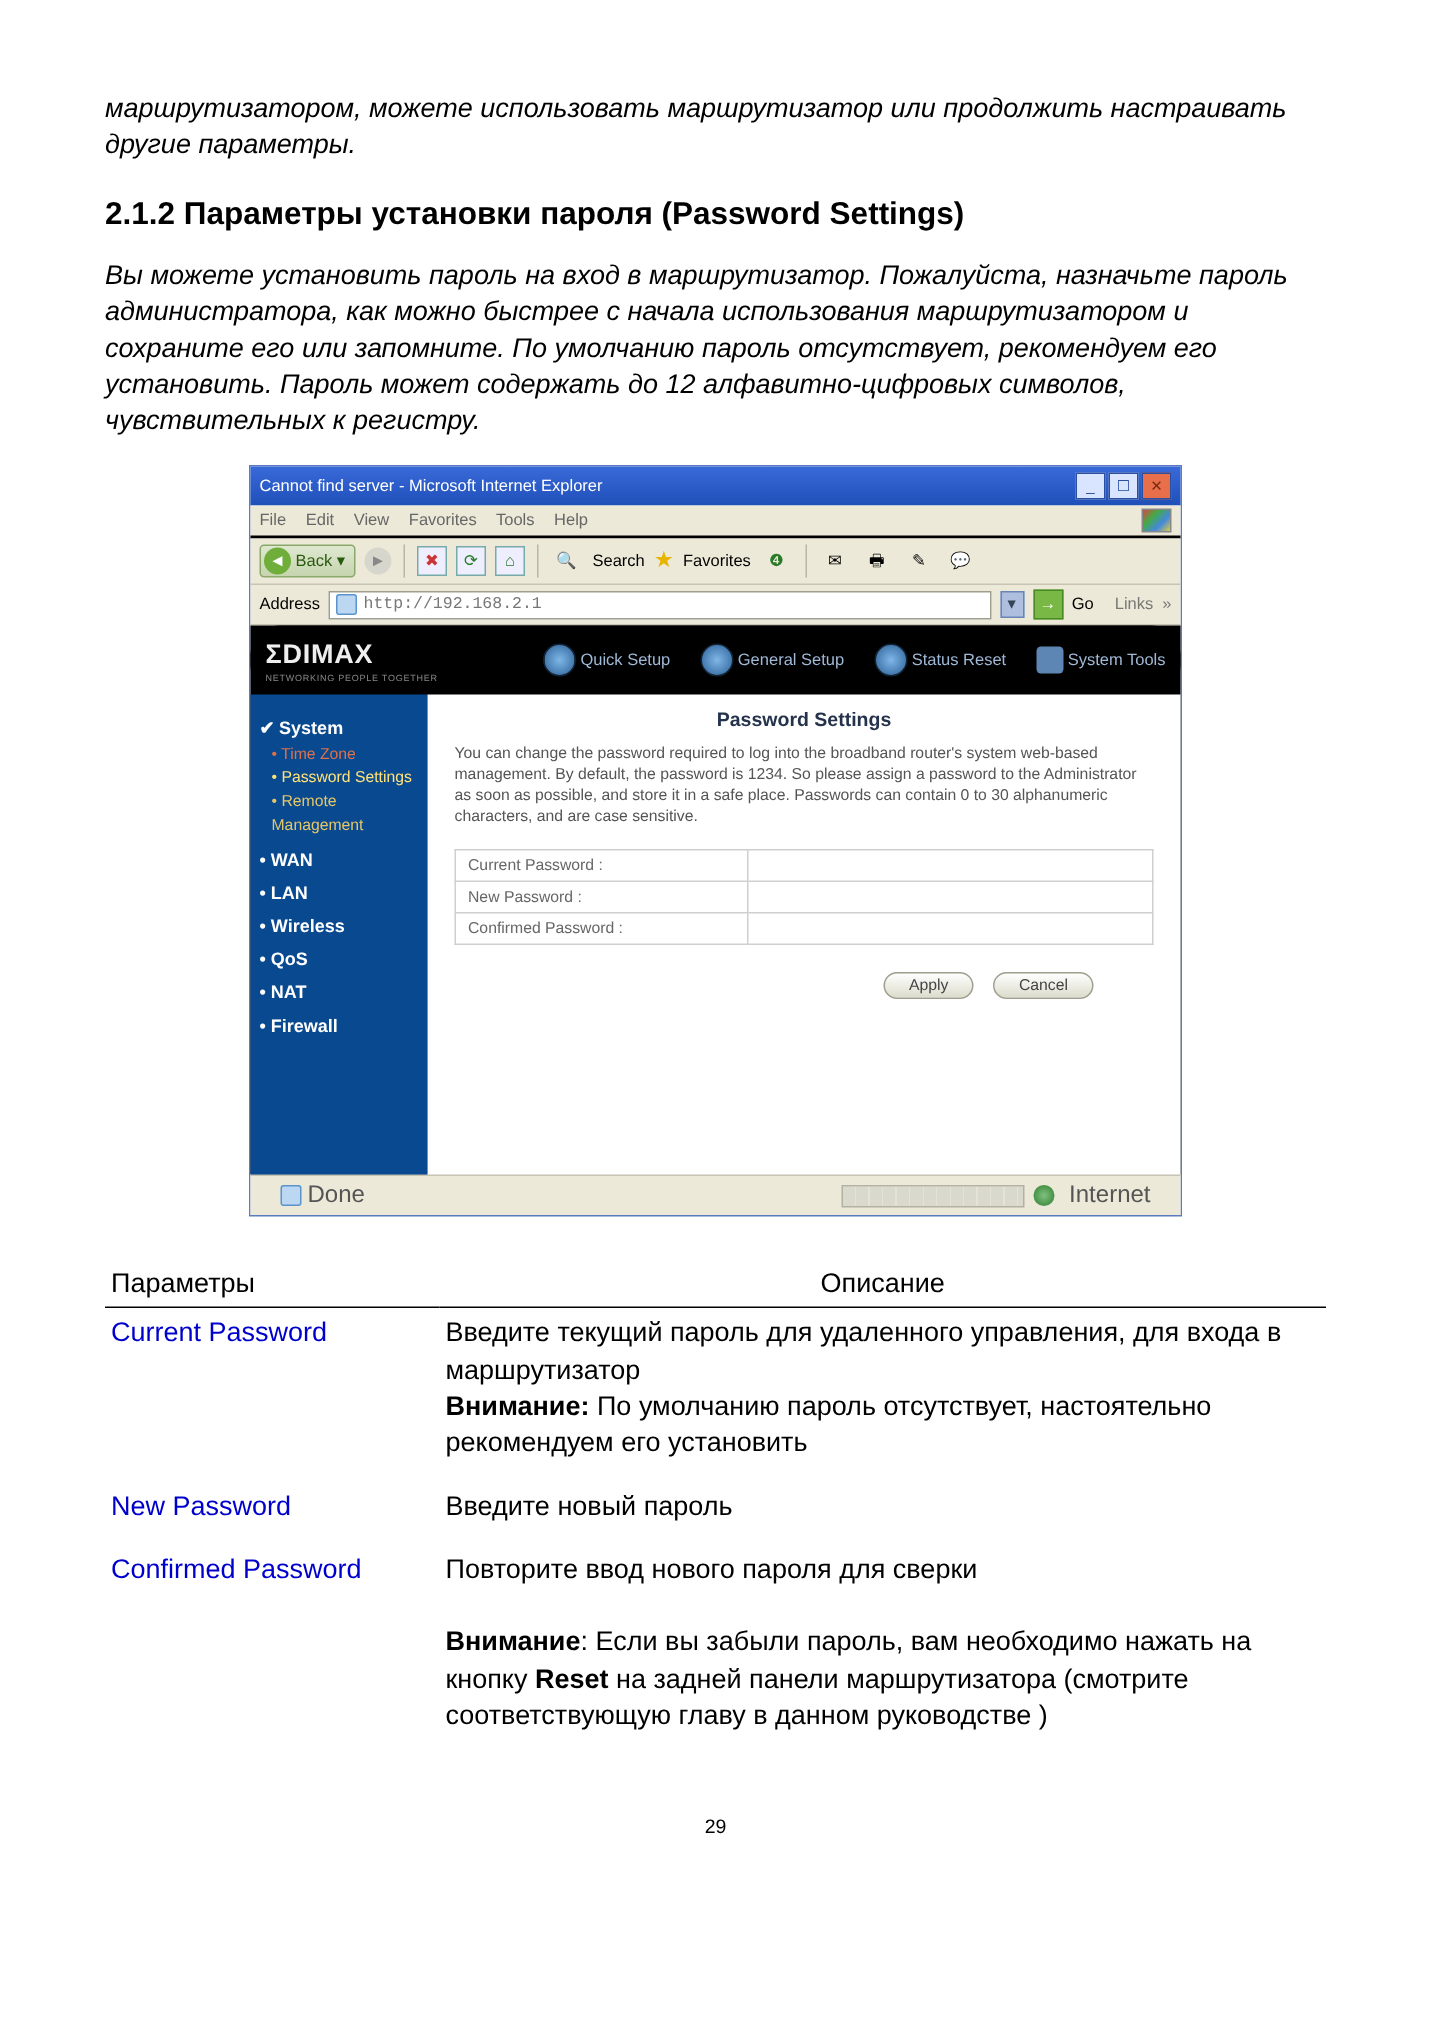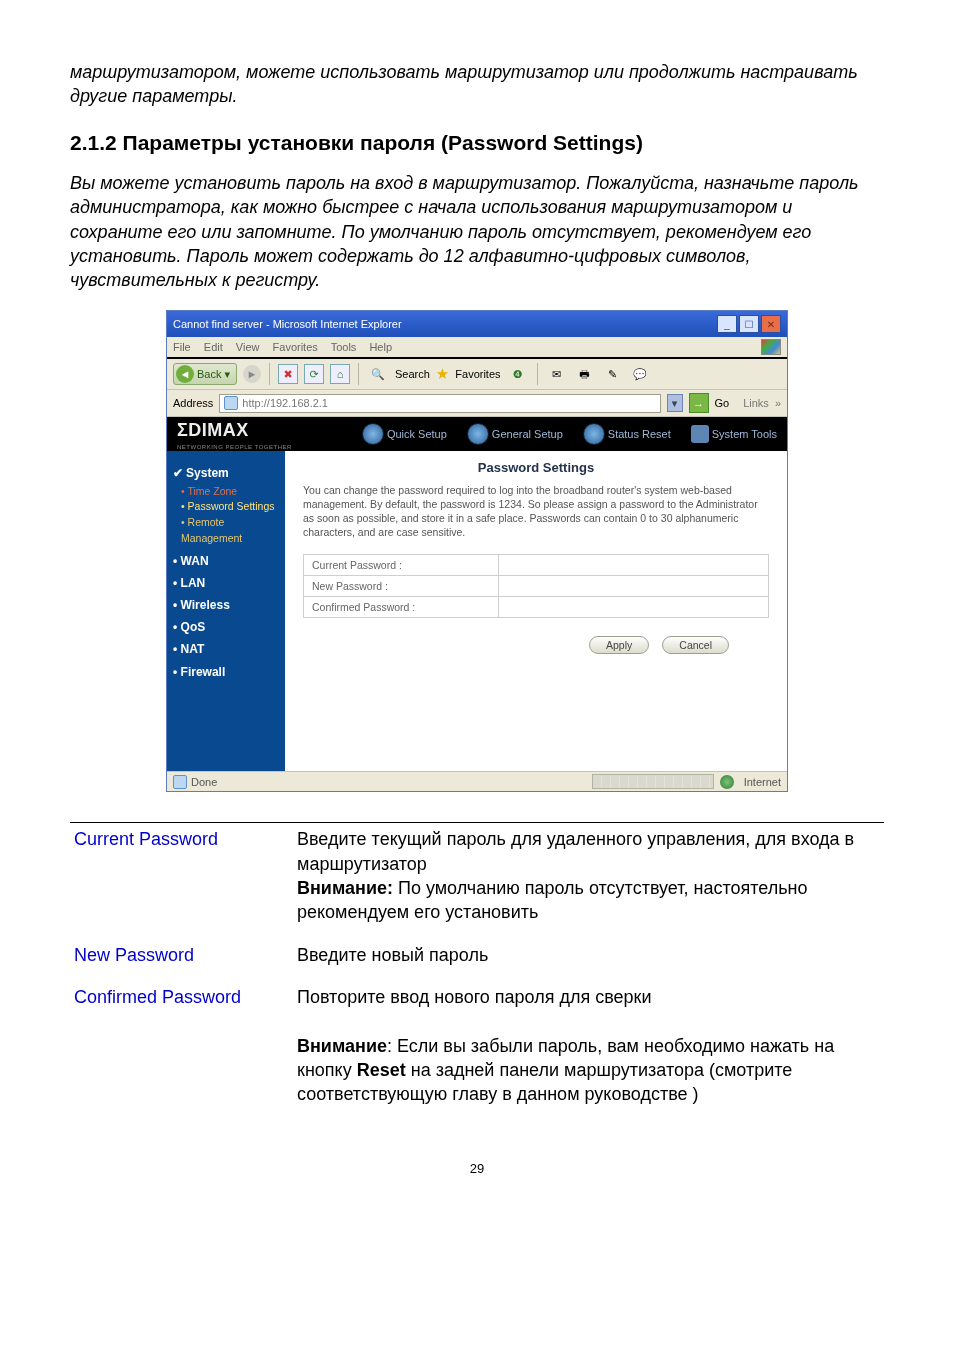--- a/index.html
+++ b/index.html
@@ -99,34 +99,35 @@
   }
   .addrbox {
     flex: 1;
     background: #fff;
     border: 1px solid #9f9f8f;
     padding: 1px 4px;
     display: flex;
     align-items: center;
     gap: 4px;
     color: #777;
+    font-family: Liberation Mono, monospace;
   }
   .ieicon { width:12px;height:12px;border:1px solid #5b93cc;border-radius:2px;background:#bcd7f2;}
   .gobtn { width:18px;height:18px;background:#7ab845;border:1px solid #4b8b27;display:flex;align-items:center;justify-content:center;color:#fff;}
   .dd { background:#aebede;border:1px solid #6a85b5;width:14px;height:16px;display:flex;align-items:center;justify-content:center;color:#345;}
 
   
   .router {
     background: #000;
     color: #ddd;
     display: flex;
     flex-direction: column;
   }
   .rhead {
-    height: 34px;
+    height: 46px;
     background: #000;
     display: flex;
     align-items: center;
     justify-content: space-between;
     padding: 0 10px;
     border-radius: 19px;
   }
   .logo {
     font-family: Arial, sans-serif;
     font-weight: bold;
@@ -178,22 +179,22 @@
     padding:1px 16px;
     font-size:10.5px; color:#444;
     margin-left:10px;
   }
   .statusbar {
     background:#ece9d8;
     border-top:1px solid #c8c4b4;
     display:flex;
     justify-content:space-between;
     align-items:center;
-    padding:2px 6px;
-    font-size:11px;
+    padding:2px 20px;
+    font-size:16px;
     color:#555;
   }
   .prog { width:120px;height:13px;border:1px solid #b2b2a2; background:repeating-linear-gradient(90deg,#d9d9cd,#d9d9cd 8px,#e3e3d8 8px,#e3e3d8 9px);}
   .neticon{width:14px;height:14px;border-radius:50%;background:radial-gradient(#7fc07f,#2d7e2d);margin-right:4px;}
 
   
   .params {
     width: 100%;
     border-collapse: collapse;
     margin-top: 8px;
@@ -349,20 +350,24 @@
     <span style="display:flex;align-items:center;gap:6px;">
       <span class="prog"></span>
       <span class="neticon"></span>
       <span>Internet</span>
     </span>
   </div>
 </div>
 
 <table class="params">
   <tbody>
+      <tr>
+    <th>Параметры</th>
+    <th class="c2">Описание</th>
+  </tr>
   <tr class="hr">
         <td colspan="2"></td>
       </tr>
   <tr>
     <td class="k">Current Password</td>
     <td>
       <span>Введите текущий пароль для удаленного управления, для входа в маршрутизатор</span><br>
       <span class="bold">Внимание:</span><span> По умолчанию пароль отсутствует, настоятельно рекомендуем его установить</span>
     </td>
   </tr>

